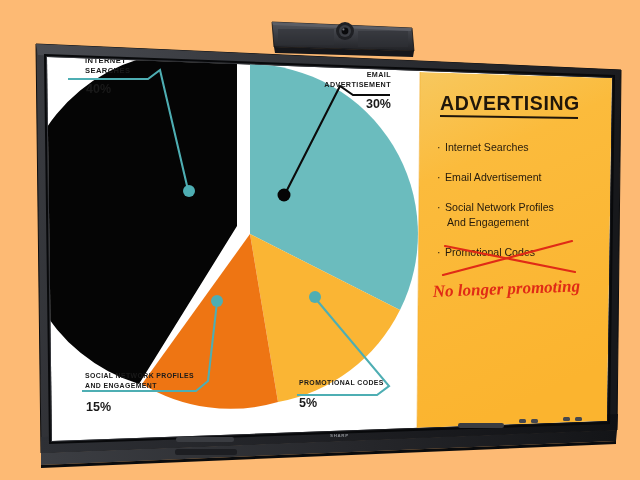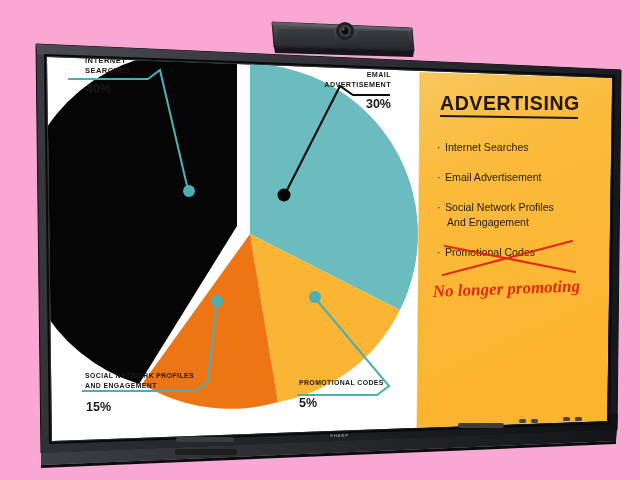--- a/index.html
+++ b/index.html
@@ -9,21 +9,21 @@
     background: #ffffff;
     width: 640px;
     height: 480px;
     overflow: hidden;
     font-family: "Liberation Sans", sans-serif;
   }
   #stage {
     position: relative;
     width: 640px;
     height: 480px;
-    background: #f9a8d4;
+    background: #fdba74;
   }
   #board {
     position: absolute;
     left: 0;
     top: 0;
   }
   .lbl-cat {
     font-family: "Liberation Sans", sans-serif;
     font-weight: bold;
     letter-spacing: 0.4px;

